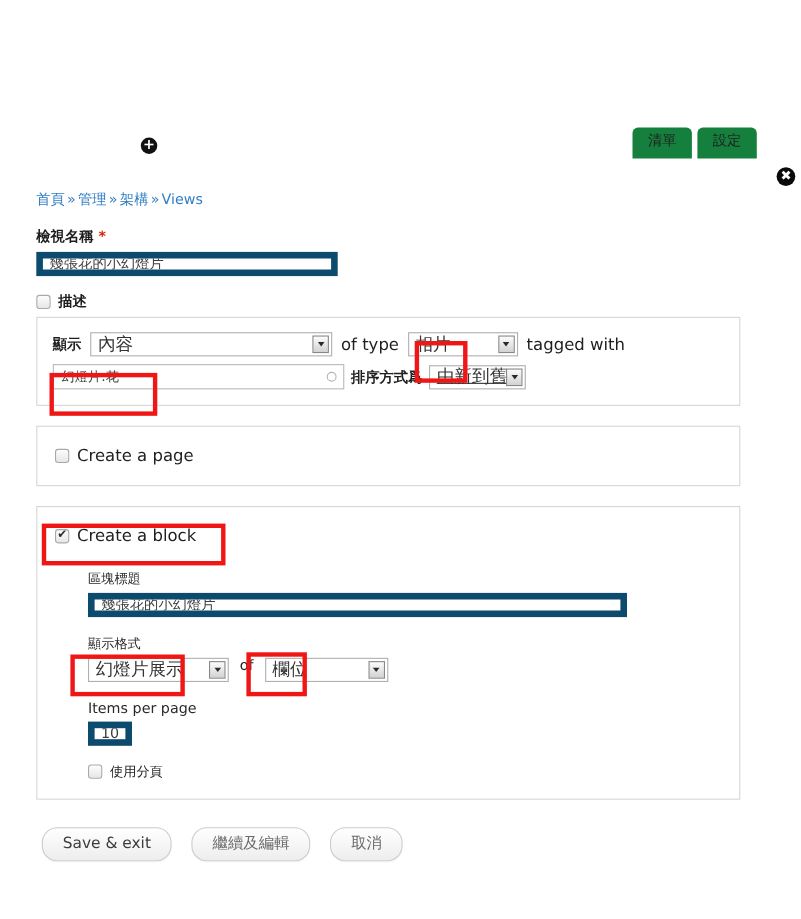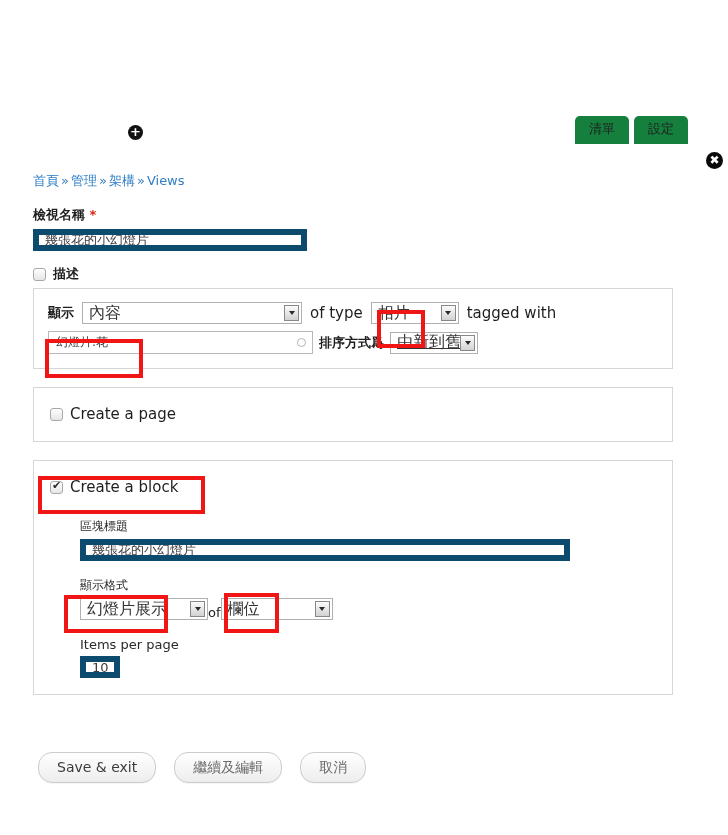--- a/index.html
+++ b/index.html
@@ -225,21 +225,21 @@
     justify-content: center;
   }
   .sel .arrow::after {
     content: "";
     border-left: 3px solid transparent;
     border-right: 3px solid transparent;
     border-top: 4px solid #2a2a2a;
   }
 
   #sel-content { width: 220px; }
-  #sel-type    { width: 88px; }
+  #sel-type    { width: 100px; }
   #sel-sort    { width:  88px; text-decoration: underline; }
   #sel-format  { width: 128px; }
   #sel-fields  { width: 112px; }
 
   .tag-input {
     box-sizing: border-box;
     border: 1px solid #b8b8b8;
     background: #ffffff;
     height: 23px;
     width: 265px;
@@ -371,35 +371,39 @@
     <div class="cbrow">
       <span class="cbox checked"></span>
       <span class="cb-label big">Create a block</span>
     </div>
 
     <div style="margin-left:30px; margin-top:22px;">
       <div class="sub-label">區塊標題</div>
       <input class="text-input" style="width: 490px;" type="text" value="幾張花的小幻燈片">
 
       <div class="sub-label" style="margin-top:16px;">顯示格式</div>
-      <div style="display:flex; align-items:flex-end; ">
+      <div style="display:flex; align-items:flex-start; gap:10px;">
         <div class="sel" id="sel-format">
           <span class="val">幻燈片展示</span>
           <span class="arrow"></span>
         </div>
         <span class="inline-text" style="font-size:13px;">of</span>
         <div class="sel" id="sel-fields">
           <span class="val">欄位</span>
           <span class="arrow"></span>
         </div>
       </div>
 
       <div class="sub-label" style="margin-top:17px; font-size:13px;">Items per page</div>
       <input class="text-input" style="width: 40px;" type="text" value="10">
 
+      <div class="cbrow" style="margin-top:15px;">
+        <span class="cbox"></span>
+        <span class="cb-label" style="font-size:12px;">使用分頁</span>
+      </div>
     </div>
   </div>
 </div>
 
 <div class="btn-row">
   <div class="btn">Save &amp; exit</div>
   <div class="btn secondary">繼續及編輯</div>
   <div class="btn secondary">取消</div>
 </div>
 

